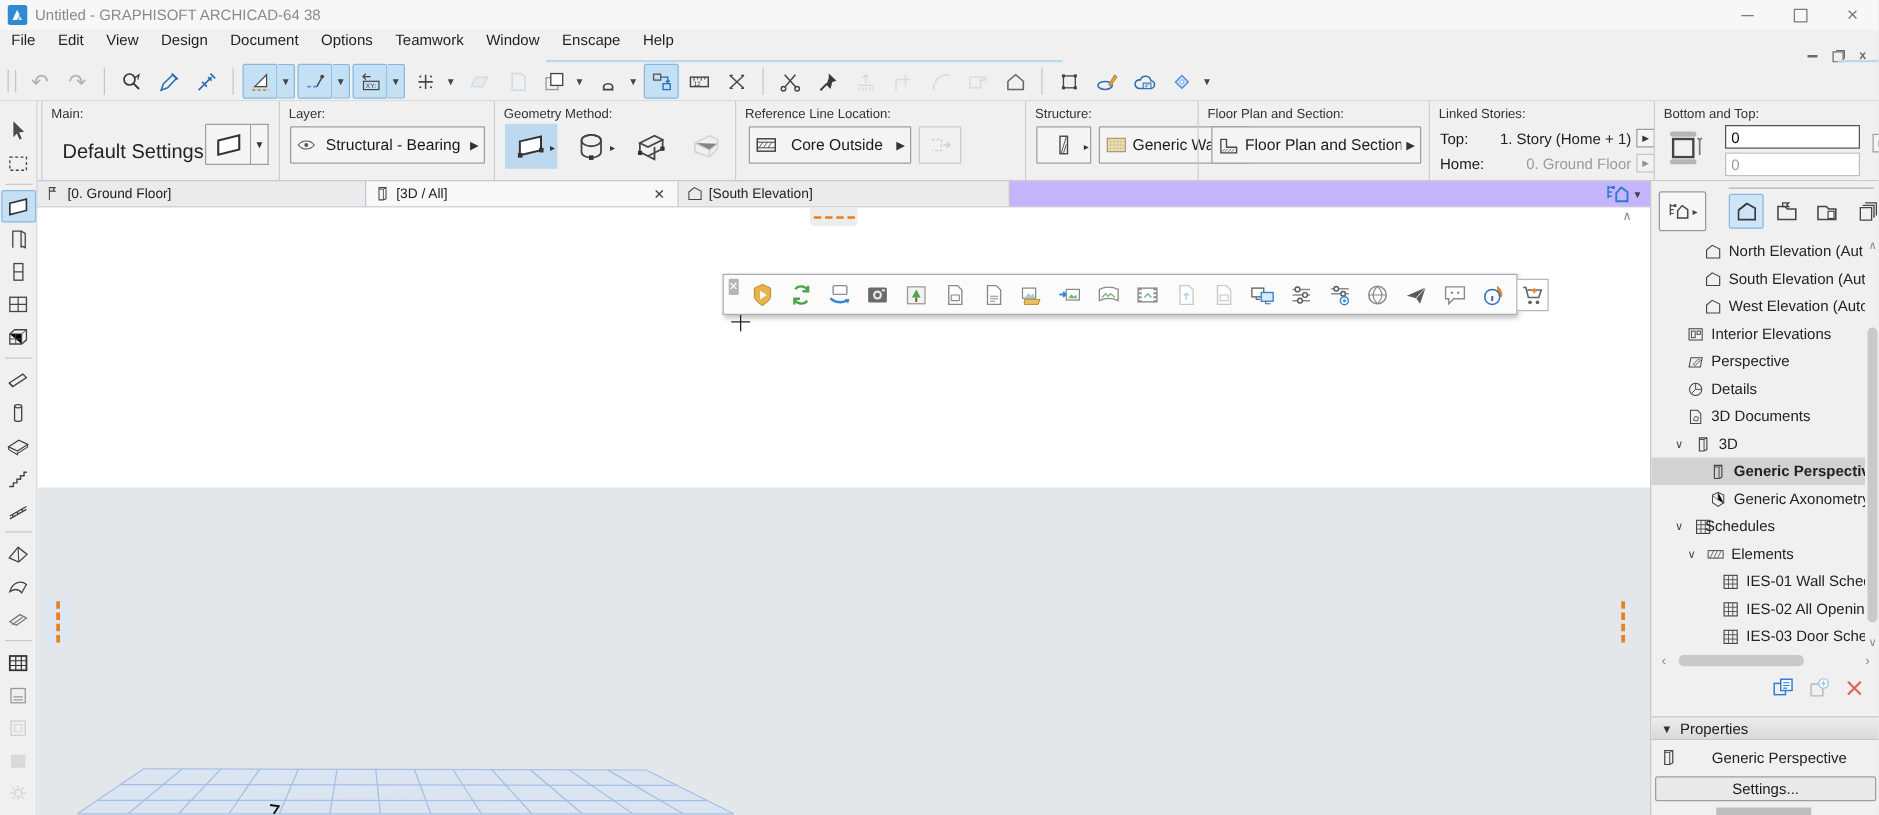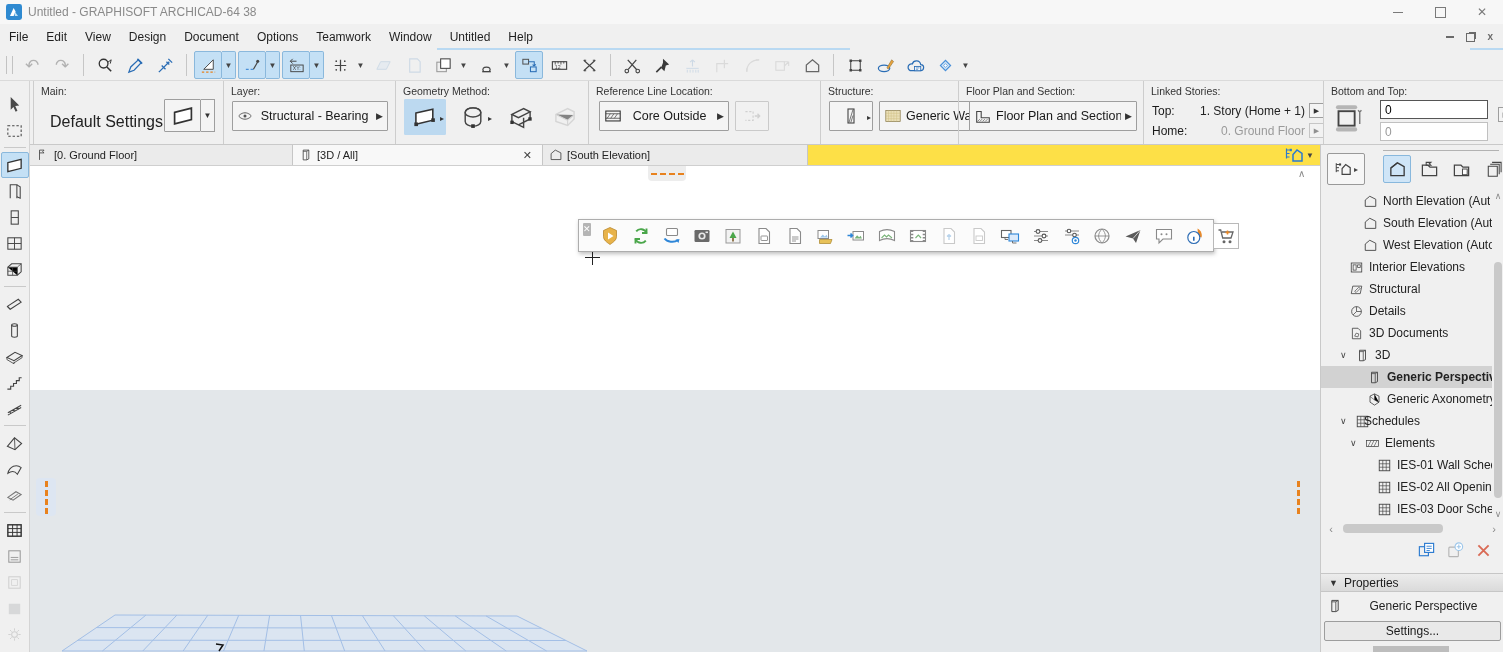--- a/index.html
+++ b/index.html
@@ -9,21 +9,21 @@
   svg{display:block;}
   
   #titlebar{left:0;top:0;width:1503px;height:24px;background:#f7f7f7;display:flex;align-items:center;border-bottom:1px solid #ececec;}
   #titlebar .logo{margin:0 6px 0 6px;}
   #titlebar .title{color:#8a8a8a;font-size:12px;}
   .wctrls{margin-left:auto;display:flex;height:100%;}
   .wctrl{width:42px;height:100%;display:flex;align-items:center;justify-content:center;color:#7a7a7a;font-size:12px;}
   .wctrl .box{width:9px;height:9px;border:1px solid #7a7a7a;}
   .wctrl .line{width:10px;height:1px;background:#7a7a7a;}
   
-  #menubar{left:0;top:24px;width:1503px;height:26px;background:#f0f0f0;display:flex;}
+  #menubar{left:0;top:24px;width:1503px;height:26px;background:#f0f0f0;display:flex;flex-direction:column;}
   .menu-item{padding:0 9px;font-size:12px;color:#1f1f1f;height:100%;display:flex;align-items:center;cursor:default;}
   .mdi{margin-left:auto;display:flex;align-items:center;gap:12px;padding-right:10px;}
   .mdi span{color:#6a6a6a;font-size:10px;line-height:10px;}
   .mdi .line{width:8px;height:2px;background:#6a6a6a;}
   .mdi .box{width:7px;height:7px;border:1px solid #6a6a6a;box-shadow:2px -2px 0 -1px #6a6a6a;}
   .blue-hint{height:2px;background:#b9d9f2;}
   
   #maintoolbar{left:0;top:50px;width:1503px;height:31px;background:#f0f0f0;border-bottom:1px solid #dadada;display:flex;align-items:center;padding-left:2px;box-sizing:border-box;}
   .grip{width:5px;height:18px;border-left:1px solid #c2c2c2;border-right:1px solid #c2c2c2;margin:0 4px;}
   .tb-group{display:flex;align-items:stretch;margin:0 1px;}
@@ -52,21 +52,21 @@
   .ls-btn{width:13px;height:13px;border:1px solid #9e9e9e;background:#f4f4f4;font-size:7px;color:#333;display:flex;align-items:center;justify-content:center;margin-left:4px;}
   .num-inp{position:absolute;width:108px;height:19px;border:1px solid #555;background:#fff;font-size:12px;padding:0 4px;box-sizing:border-box;font-family:inherit;}
   .num-inp.dim{border-color:#c0c0c0;color:#9a9a9a;}
   
   #toolbox{left:0;top:81px;width:30px;height:571px;background:#f0f0f0;border-right:1px solid #d4d4d4;box-sizing:border-box;display:flex;flex-direction:column;align-items:center;padding-top:10px;overflow:hidden;}
   .tool{width:26px;height:24px;display:flex;align-items:center;justify-content:center;border:1px solid transparent;border-radius:2px;flex:0 0 auto;}
   .tool.selected{background:#c4e0f5;border-color:#8ab8dc;}
   .tool.disabled{opacity:.45;}
   .tool-sep{width:22px;height:1px;background:#c9c9c9;margin:4px 0;flex:0 0 auto;}
   
-  #tabbar{left:30px;top:145px;width:1290px;height:21px;background:#fde047;border-bottom:1px solid #cfcfcf;display:flex;box-sizing:border-box;}
+  #tabbar{left:30px;top:145px;width:1290px;height:21px;background:#c4b5fd;border-bottom:1px solid #cfcfcf;display:flex;box-sizing:border-box;}
   .tab{height:100%;display:flex;align-items:center;gap:4px;padding:0 6px;border-right:1px solid #c6c6c6;background:#ebebeb;box-sizing:border-box;font-size:11px;color:#222;}
   .tab.active{background:#f8f8f8;}
   .tab .close{margin-left:auto;color:#444;font-size:11px;padding:0 4px;}
   #tab-right{margin-left:auto;display:flex;align-items:center;gap:2px;padding-right:6px;}
   
   #canvas{left:30px;top:166px;width:1290px;height:486px;background:#fff;overflow:hidden;}
   #ground{left:0;top:224px;width:1290px;height:262px;background:#e3e7ea;}
   .marker-chip{width:20px;height:38px;background:#dde6f2;border-radius:4px;display:flex;flex-direction:column;align-items:center;justify-content:center;gap:3px;}
   .marker-chip i{display:block;width:3px;height:6px;background:#e8821e;}
   #top-chip{left:618px;top:0;width:38px;height:15px;background:#ededed;border-radius:0 0 4px 4px;display:flex;align-items:center;justify-content:center;gap:3px;}
@@ -134,21 +134,21 @@
   <div id="menubar" class="abs">
     <div id="menu-items" style="display:flex;height:100%;">
         <div class="menu-item">File</div>
         <div class="menu-item">Edit</div>
         <div class="menu-item">View</div>
         <div class="menu-item">Design</div>
         <div class="menu-item">Document</div>
         <div class="menu-item">Options</div>
         <div class="menu-item">Teamwork</div>
         <div class="menu-item">Window</div>
-        <div class="menu-item">Untitled</div>
+        <div class="menu-item">Enscape</div>
         <div class="menu-item">Help</div>
       </div>
     <div class="mdi">
       <span class="line"></span>
       <span class="box"></span>
       <span style="font-weight:bold;">x</span>
     </div>
   </div>
   <div class="abs blue-hint" style="left:437px;top:48px;width:413px;"></div>
   <div class="abs blue-hint" style="left:1470px;top:48px;width:33px;"></div>
@@ -977,21 +977,21 @@
           </span>
           <span class="tlabel" style="left:48px">Interior Elevations</span>
         </div>
         <div class="trow">
           <span class="ticon" style="left:28px">
             <svg viewBox="0 0 20 20" width="15" height="15">
               <path d="M3 15.5l2-10h12l-2 10z" fill="none" stroke="#444" stroke-width="1.1"></path>
               <path d="M7.5 12.5l5.5-5.5 2 1.5-5.5 5.5z" fill="none" stroke="#444" stroke-width=".9"></path>
             </svg>
           </span>
-          <span class="tlabel" style="left:48px">Structural</span>
+          <span class="tlabel" style="left:48px">Perspective</span>
         </div>
         <div class="trow">
           <span class="ticon" style="left:28px">
             <svg viewBox="0 0 20 20" width="15" height="15">
               <circle cx="10" cy="10" r="6.5" fill="none" stroke="#444" stroke-width="1.1"></circle>
               <path d="M10 3.5V10h6.5M10 10l-4.5 4.5" fill="none" stroke="#444" stroke-width="1"></path>
             </svg>
           </span>
           <span class="tlabel" style="left:48px">Details</span>
         </div>

